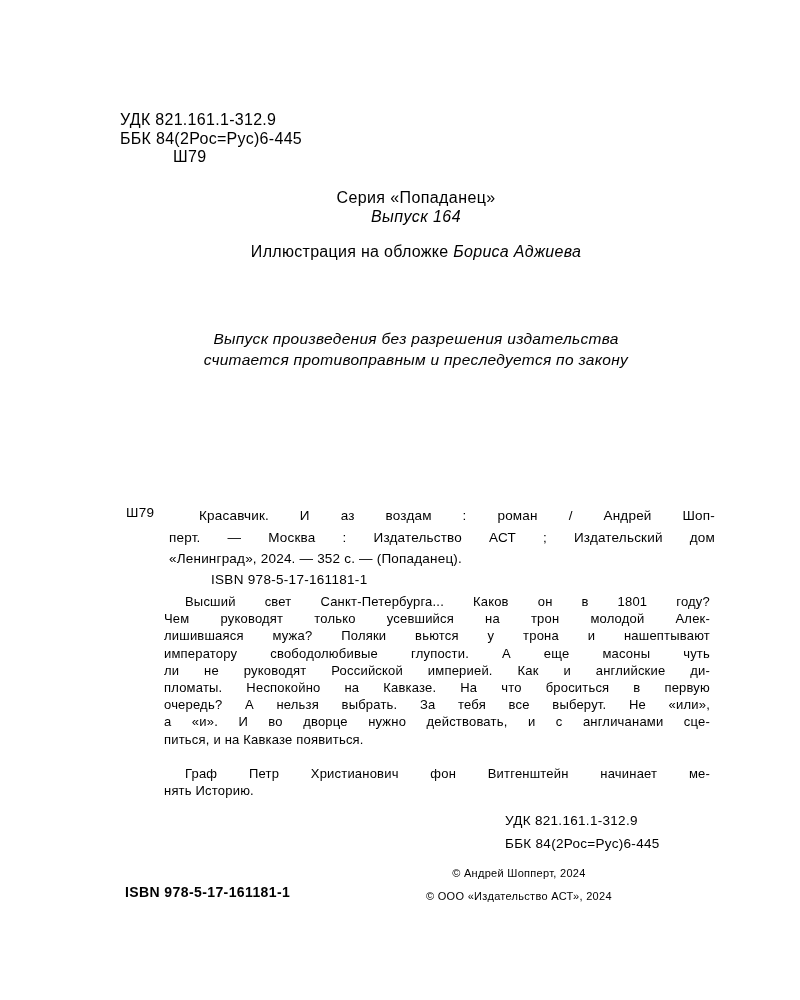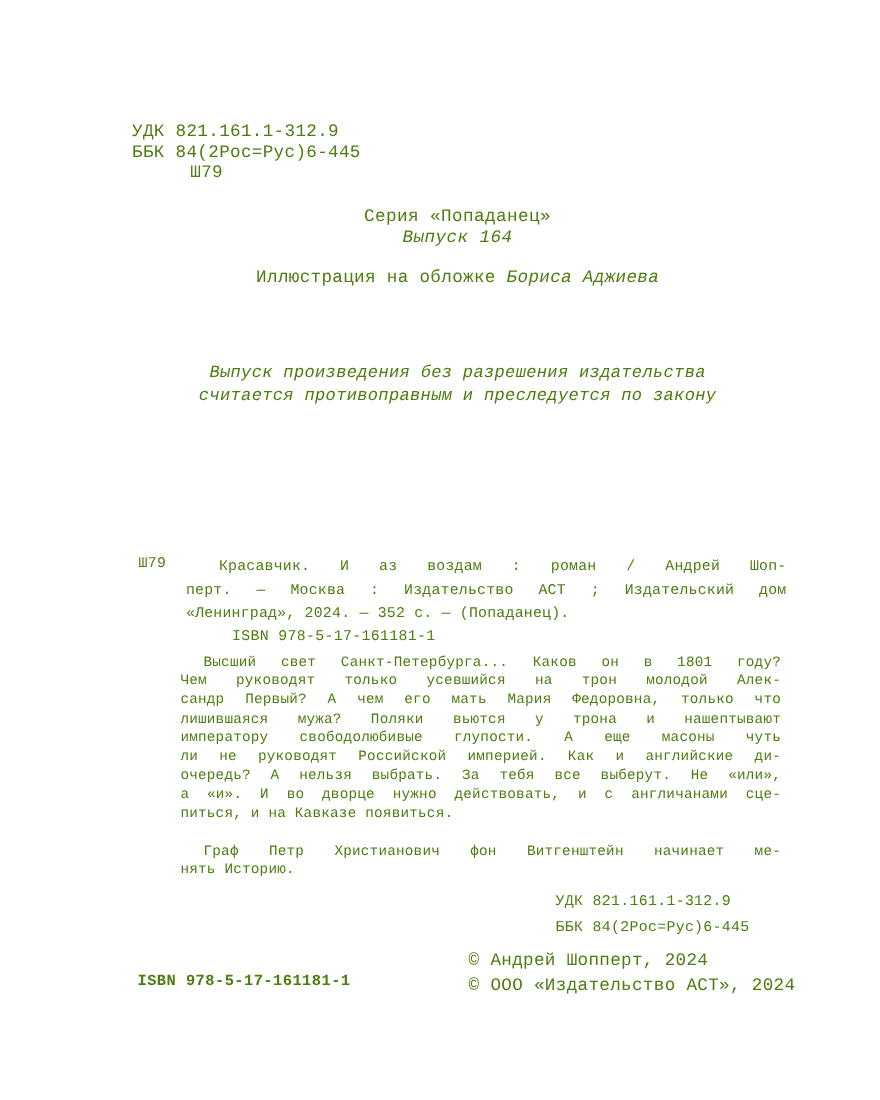--- a/index.html
+++ b/index.html
@@ -1,22 +1,22 @@
 <!DOCTYPE html>
 <html><head>
 <meta charset="utf-8">
 <style>
   html, body { margin: 0; padding: 0; background: #ffffff; }
   .page {
     position: relative;
     width: 800px;
     height: 1000px;
     background: #ffffff;
-    color: #4d7c0f;
-    font-family: Liberation Mono, monospace;
+    color: #000000;
+    font-family: Liberation Sans, sans-serif;
     overflow: hidden;
   }
   .abs { position: absolute; }
   .centercol { left: 120px; width: 592px; text-align: center; }
 
   .top-codes { left: 120px; top: 111px; font-size: 16px; line-height: 18.5px; letter-spacing: 0.3px; white-space: nowrap; }
   .top-codes .code-indent { padding-left: 53px; }
 
   .series { top: 188px; font-size: 16px; line-height: 19px; letter-spacing: 0.4px; }
   .series .issue { font-style: italic; }
@@ -33,21 +33,21 @@
 
   .annot { left: 164px; width: 546px; font-size: 13px; line-height: 17.2px; letter-spacing: 0.2px; --fi: 21px; }
   .annot-1 { top: 593px; }
   .annot-2 { top: 765px; }
 
   .jlines .tline { text-align: justify; text-align-last: justify; }
   .jlines .tline.last { text-align-last: left; }
   .jlines .tline.first { text-indent: var(--fi, 0px); }
 
   .bottom-codes { left: 505px; top: 810px; font-size: 13.5px; line-height: 22.5px; letter-spacing: 0.3px; white-space: nowrap; }
-  .copyrights { left: 426px; top: 862px; font-size: 16px; line-height: 22.5px; letter-spacing: 0.3px; white-space: nowrap; }
+  .copyrights { left: 426px; top: 862px; font-size: 11px; line-height: 22.5px; letter-spacing: 0.3px; white-space: nowrap; text-align: center; }
   .bottom-isbn { left: 125px; top: 884px; font-size: 14px; font-weight: bold; letter-spacing: 0.4px; white-space: nowrap; }
 </style>
 </head>
 <body>
 
 <div class="page">
 
   <div class="abs top-codes">
     <div>УДК 821.161.1-312.9</div>
     <div>ББК 84(2Рос=Рус)6-445</div>
@@ -72,24 +72,24 @@
   <div class="abs card-desc jlines">
       <div class="tline first">Красавчик. И аз воздам : роман / Андрей Шоп-</div>
       <div class="tline">перт. — Москва : Издательство АСТ ; Издательский дом</div>
       <div class="tline last">«Ленинград», 2024. — 352 с. — (Попаданец).</div>
     </div>
   <div class="abs card-isbn">ISBN 978-5-17-161181-1</div>
 
   <div class="abs annot annot-1 jlines">
       <div class="tline first">Высший свет Санкт-Петербурга... Каков он в 1801 году?</div>
       <div class="tline">Чем руководят только усевшийся на трон молодой Алек-</div>
-      <div class="tline">сандр Первый? А чем его мать Мария Федоровна, только что</div>
       <div class="tline">лишившаяся мужа? Поляки вьются у трона и нашептывают</div>
       <div class="tline">императору свободолюбивые глупости. А еще масоны чуть</div>
       <div class="tline">ли не руководят Российской империей. Как и английские ди-</div>
+      <div class="tline">пломаты. Неспокойно на Кавказе. На что броситься в первую</div>
       <div class="tline">очередь? А нельзя выбрать. За тебя все выберут. Не «или»,</div>
       <div class="tline">а «и». И во дворце нужно действовать, и с англичанами сце-</div>
       <div class="tline last">питься, и на Кавказе появиться.</div>
     </div>
   <div class="abs annot annot-2 jlines">
       <div class="tline first">Граф Петр Христианович фон Витгенштейн начинает ме-</div>
       <div class="tline last">нять Историю.</div>
     </div>
 
   <div class="abs bottom-codes">

